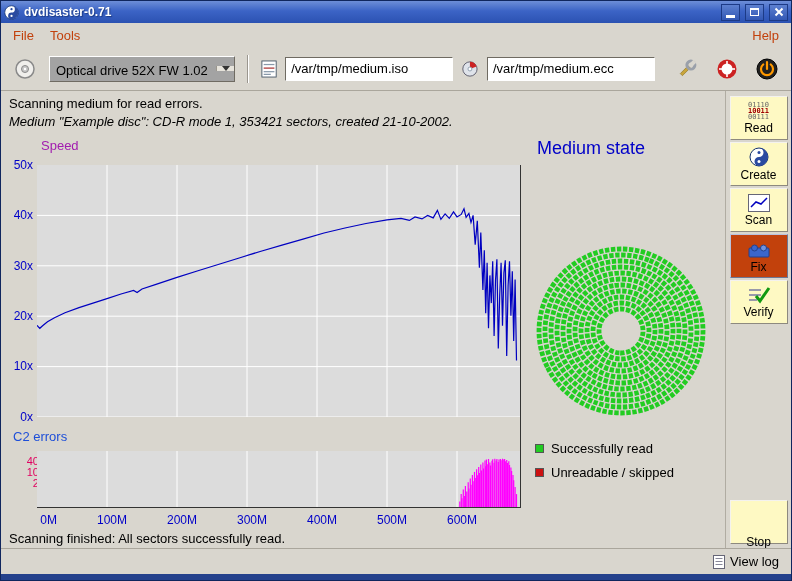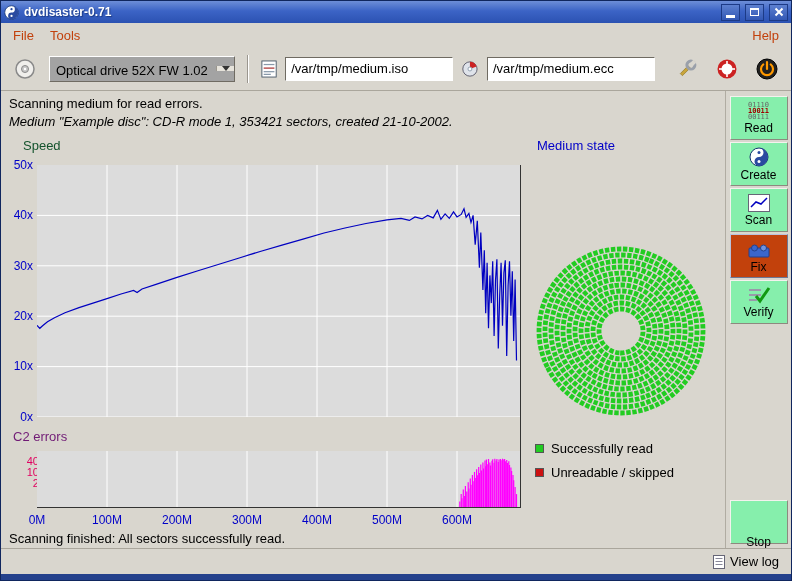--- a/index.html
+++ b/index.html
@@ -28,38 +28,38 @@
   .arrow-down { width:0; height:0; border-left:4px solid transparent; border-right:4px solid transparent; border-top:5px solid #333; }
   .tb-sep { width:2px; height:28px; border-left:1px solid #9a968e; border-right:1px solid #fff; margin:0 4px; }
   .tb-input { width:168px; height:24px; border:1px solid #6f6b62; border-bottom-color:#fff; border-right-color:#fff; background:#fff; font-size:13px; padding:2px 5px; font-family:"Liberation Sans",sans-serif; }
   .tb-spacer { flex:1; }
 
   
   .content-row { flex:1; display:flex; min-height:0; }
   .main-area { flex:1; position:relative; }
   .status1 { position:absolute; left:8px; top:5px; font-size:13px; }
   .status2 { position:absolute; left:8px; top:23px; font-size:13px; font-style:italic; }
-  .speed-title { position:absolute; left:22px; top:47px; font-size:13px; color:#14532d; }
-  .medium-title { position:absolute; left:536px; top:47px; font-size:13px; color:#0000c8; }
-  .c2-title { position:absolute; left:12px; top:338px; font-size:13px; color:#701a75; }
+  .speed-title { position:absolute; left:40px; top:47px; font-size:13px; color:#a21caf; }
+  .medium-title { position:absolute; left:536px; top:47px; font-size:18px; color:#0000c8; }
+  .c2-title { position:absolute; left:12px; top:338px; font-size:13px; color:#1d4ed8; }
   .speed-plot { position:absolute; left:36px; top:74px; width:483px; height:252px; background:#dcdcdc; }
   .c2-plot { position:absolute; left:36px; top:360px; width:483px; height:56px; background:#dcdcdc; }
   .axis-right { position:absolute; left:519px; top:74px; width:1px; height:342px; background:#333; }
   .axis-bottom { position:absolute; left:36px; top:416px; width:484px; height:1px; background:#333; }
   .ylab { position:absolute; left:0; width:32px; text-align:right; font-size:12px; color:#0000c8; }
   .c2lab { position:absolute; left:0; width:44px; text-align:right; font-size:11px; color:#e00060; }
-  .xlab { position:absolute; top:422px; width:40px; text-align:center; font-size:12px; color:#0000c8; }
+  .xlab { position:absolute; top:422px; width:40px; text-align:right; font-size:12px; color:#0000c8; }
   .disc-wrap { position:absolute; left:534px; top:154px; width:172px; height:172px; }
   .legend-item { position:absolute; left:534px; display:flex; align-items:center; gap:7px; font-size:13px; }
   .legend-sq { width:9px; height:9px; border:1px solid #555; }
   .footer-text { position:absolute; left:8px; top:440px; font-size:13px; }
 
   
   .sidebar { width:66px; flex:0 0 auto; border-left:1px solid #b0aca2; display:flex; flex-direction:column; align-items:center; padding:5px 0 4px 0; gap:2px; }
-  .side-btn { width:58px; height:44px; display:flex; flex-direction:column; align-items:center; justify-content:center; gap:1px; background:#86efac; border:1px solid; border-color:#f4f2ee #8d897f #8d897f #f4f2ee; padding:1px; }
+  .side-btn { width:58px; height:44px; display:flex; flex-direction:column; align-items:center; justify-content:center; gap:1px; background:#fef9c3; border:1px solid; border-color:#f4f2ee #8d897f #8d897f #f4f2ee; padding:1px; }
   .side-btn.focused { background:#c2410c; border-color:#b9c2dd #6d7794 #6d7794 #b9c2dd; }
   .side-label { font-size:12px; color:#000; }
   .icon-binary { font-family:"DejaVu Sans Mono", monospace; font-size:7px; line-height:6px; color:#666; text-align:center; }
   .icon-binary .mid { color:#a00000; font-weight:bold; display:block; }
   .icon-binary span { display:block; }
   .stop-btn { margin-top:auto;gap:40px; }
 
   
   .statusbar { height:26px; flex:0 0 auto; border-top:1px solid #aaa69c; display:flex; align-items:center; justify-content:flex-end; padding:0 8px; }
   .viewlog-btn { display:flex; align-items:center; gap:5px; font-size:13px; background:transparent; border:none; padding:2px 4px; font-family:"Liberation Sans",sans-serif; }

